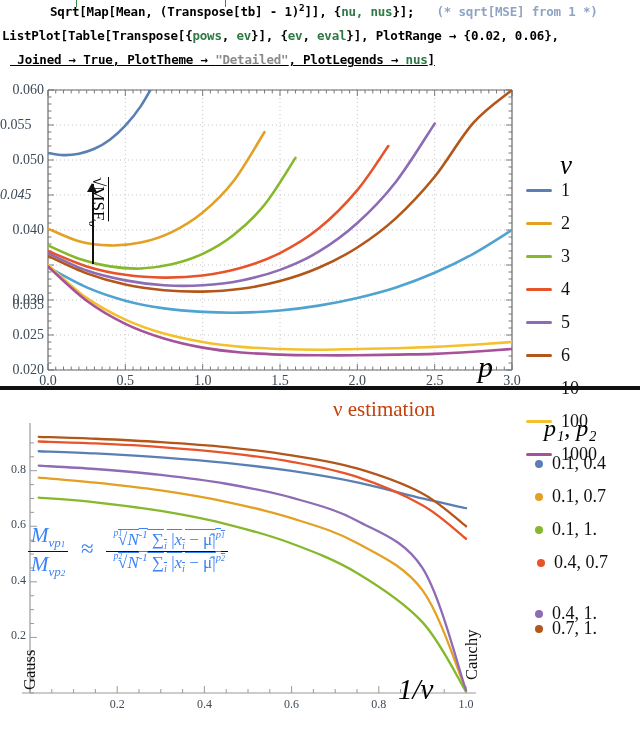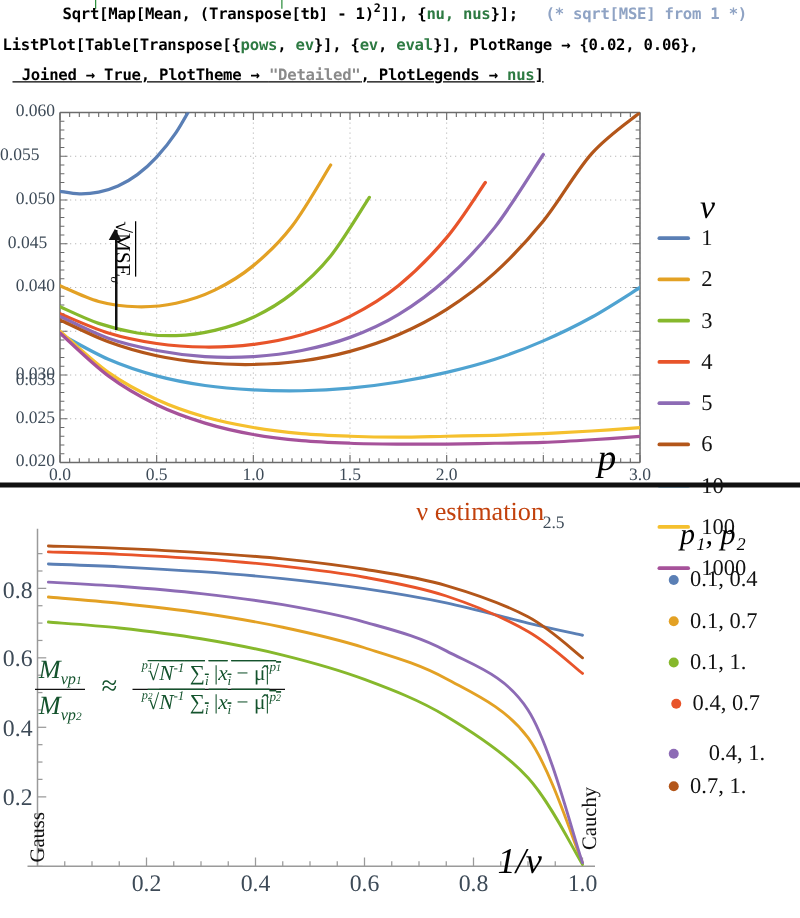--- a/index.html
+++ b/index.html
@@ -14,21 +14,21 @@
   .cl3{position:absolute;left:10px;top:52px;text-decoration:underline;}
   .cmt{color:#8fa3c4;font-weight:bold;}
   .var{color:#2d7a42;}
   .str{color:#8a8a8a;}
   .greenbox{position:absolute;left:76px;top:-6px;width:148px;height:12px;border:1.6px solid #2f8f3f;border-bottom:none;}
   .ticklabel{position:absolute;font-family:"Liberation Serif",serif;color:#3d4a57;white-space:nowrap;}
 
   #chart1{position:absolute;left:0;top:80px;width:640px;height:305px;}
   #chart1 .ticklabel{font-size:14px;}
   #chart2{position:absolute;left:0;top:395px;width:640px;height:339px;}
-  #chart2 .ticklabel{font-size:19px;}
+  #chart2 .ticklabel{font-size:12px;}
 
   .vdiv{position:absolute;left:0;top:386px;width:640px;height:4px;background:#111;}
 
   
   .legend{position:absolute;}
   .legend-title{position:absolute;font-family:"Liberation Serif",serif;font-style:italic;}
   .leg-row{position:absolute;display:flex;align-items:center;}
   .leg-swatch{width:26px;height:3.5px;border-radius:2px;}
   .leg-dot{width:8px;height:8px;border-radius:50%;margin-left:9px;}
   .leg-label{font-family:"Liberation Serif",serif;font-size:18px;color:#111;margin-left:9px;}
@@ -38,21 +38,21 @@
   .rot90{transform:rotate(-90deg);transform-origin:0 0;}
   .annot-mse{position:absolute;left:108px;top:97px;width:16px;height:88px;}
   .mse-text{position:absolute;left:0;top:0;font-family:"Liberation Serif",serif;font-size:17px;
             white-space:nowrap;transform:rotate(90deg);transform-origin:left top;}
   .arrow-up{position:absolute;left:92px;top:104px;width:1.6px;height:80px;background:#111;}
   .arrow-head{position:absolute;left:87px;top:103px;width:0;height:0;
               border-left:5px solid transparent;border-right:5px solid transparent;border-bottom:9px solid #111;}
 
   .sect-title{position:absolute;font-family:"Liberation Serif",serif;color:#c2410c;font-size:21px;white-space:nowrap;}
 
-  .formula{position:absolute;font-family:"Liberation Serif",serif;color:#14532d;}
+  .formula{position:absolute;font-family:"Liberation Serif",serif;color:#3b82f6;}
   .frac{display:inline-block;vertical-align:middle;text-align:center;}
   .frac .num{display:block;padding:0 3px;border-bottom:1.3px solid #111;}
   .frac .den{display:block;padding:0 3px;}
   .it{font-style:italic;}
   .sub{font-size:0.62em;vertical-align:sub;font-style:italic;}
   .sup{font-size:0.62em;vertical-align:super;font-style:italic;}
   .rootpre{font-size:0.58em;vertical-align:super;font-style:italic;position:relative;left:4px;top:-2px;}
 
   .sidelabel{position:absolute;font-family:"Liberation Serif",serif;font-size:16.5px;color:#111;white-space:nowrap;}
 
@@ -360,30 +360,30 @@
       <div class="leg-row" style="left: 6px; top: 294px;">
         <span class="leg-swatch" style="background: rgb(166, 82, 154);"></span>
         <span class="leg-label">1000</span>
       </div>
     </div>
 <div class="ticklabel" style="left: 0px; top: 282px; width: 44px; text-align: right;">0.020</div>
     <div class="ticklabel" style="left: 0px; top: 247px; width: 44px; text-align: right;">0.025</div>
     <div class="ticklabel" style="left: 0px; top: 212px; width: 44px; text-align: right;">0.030</div>
     <div class="ticklabel" style="left: 0px; top: 177px; width: 44px; text-align: right; margin-top: 40px;">0.035</div>
     <div class="ticklabel" style="left: 0px; top: 142px; width: 44px; text-align: right;">0.040</div>
-    <div class="ticklabel" style="left: 0px; top: 107px; width: 44px; text-align: center;">0.045</div>
+    <div class="ticklabel" style="left: 0px; top: 107px; width: 44px; text-align: left; font-style: italic;">0.045</div>
     <div class="ticklabel" style="left: 0px; top: 72px; width: 44px; text-align: right;">0.050</div>
     <div class="ticklabel" style="left: 0px; top: 37px; width: 44px; ">0.055</div>
     <div class="ticklabel" style="left: 0px; top: 2px; width: 44px; text-align: right;">0.060</div>
     <div class="ticklabel" style="left: 31px; top: 293px; width: 34px; text-align: center;">0.0</div>
     <div class="ticklabel" style="left: 108.333px; top: 293px; width: 34px; text-align: center;">0.5</div>
     <div class="ticklabel" style="left: 185.667px; top: 293px; width: 34px; text-align: center;">1.0</div>
     <div class="ticklabel" style="left: 263px; top: 293px; width: 34px; text-align: center;">1.5</div>
     <div class="ticklabel" style="left: 340.333px; top: 293px; width: 34px; text-align: center;">2.0</div>
-    <div class="ticklabel" style="left: 417.667px; top: 293px; width: 34px; text-align: right; margin-top: 38px;">2.5</div>
+    <div class="ticklabel" style="left: 417.667px; top: 293px; width: 34px; text-align: center;">2.5</div>
     <div class="ticklabel" style="left: 495px; top: 293px; width: 34px; text-align: center;">3.0</div>
   </div>
 
 <div class="vdiv"></div>
 
 <div id="chart2">
   <svg id="c2svg" width="640" height="339">
       <g>
         <line x1="30" y1="28" x2="30" y2="298" stroke="#9a9a9a" stroke-width="1.2"></line>
         <line x1="22" y1="298" x2="476" y2="298" stroke="#9a9a9a" stroke-width="1.2"></line>
@@ -473,21 +473,21 @@
         <span class="leg-label">0.1, 0.7</span>
       </div>
       <div class="leg-row" style="left: 6px; top: 104px;">
         <span class="leg-dot" style="background: rgb(134, 184, 44);"></span>
         <span class="leg-label">0.1, 1.</span>
       </div>
       <div class="leg-row" style="left: 8px; top: 137px; text-align: center;">
         <span class="leg-dot" style="background: rgb(232, 84, 42);"></span>
         <span class="leg-label">0.4, 0.7</span>
       </div>
-      <div class="leg-row" style="left: 6px; top: 177px; gap: 15px;">
+      <div class="leg-row" style="left: 6px; top: 188px;">
         <span class="leg-dot" style="background: rgb(141, 107, 181);"></span>
         <span class="leg-label">0.4, 1.</span>
       </div>
       <div class="leg-row" style="left: 6px; top: 203px;">
         <span class="leg-dot" style="background: rgb(179, 86, 26);"></span>
         <span class="leg-label">0.7, 1.</span>
       </div>
     </div>
 <div class="ticklabel" style="left: 0px; top: 233.421px; width: 26px; text-align: right;">0.2</div>
     <div class="ticklabel" style="left: 0px; top: 177.842px; width: 26px; text-align: right;">0.4</div>

